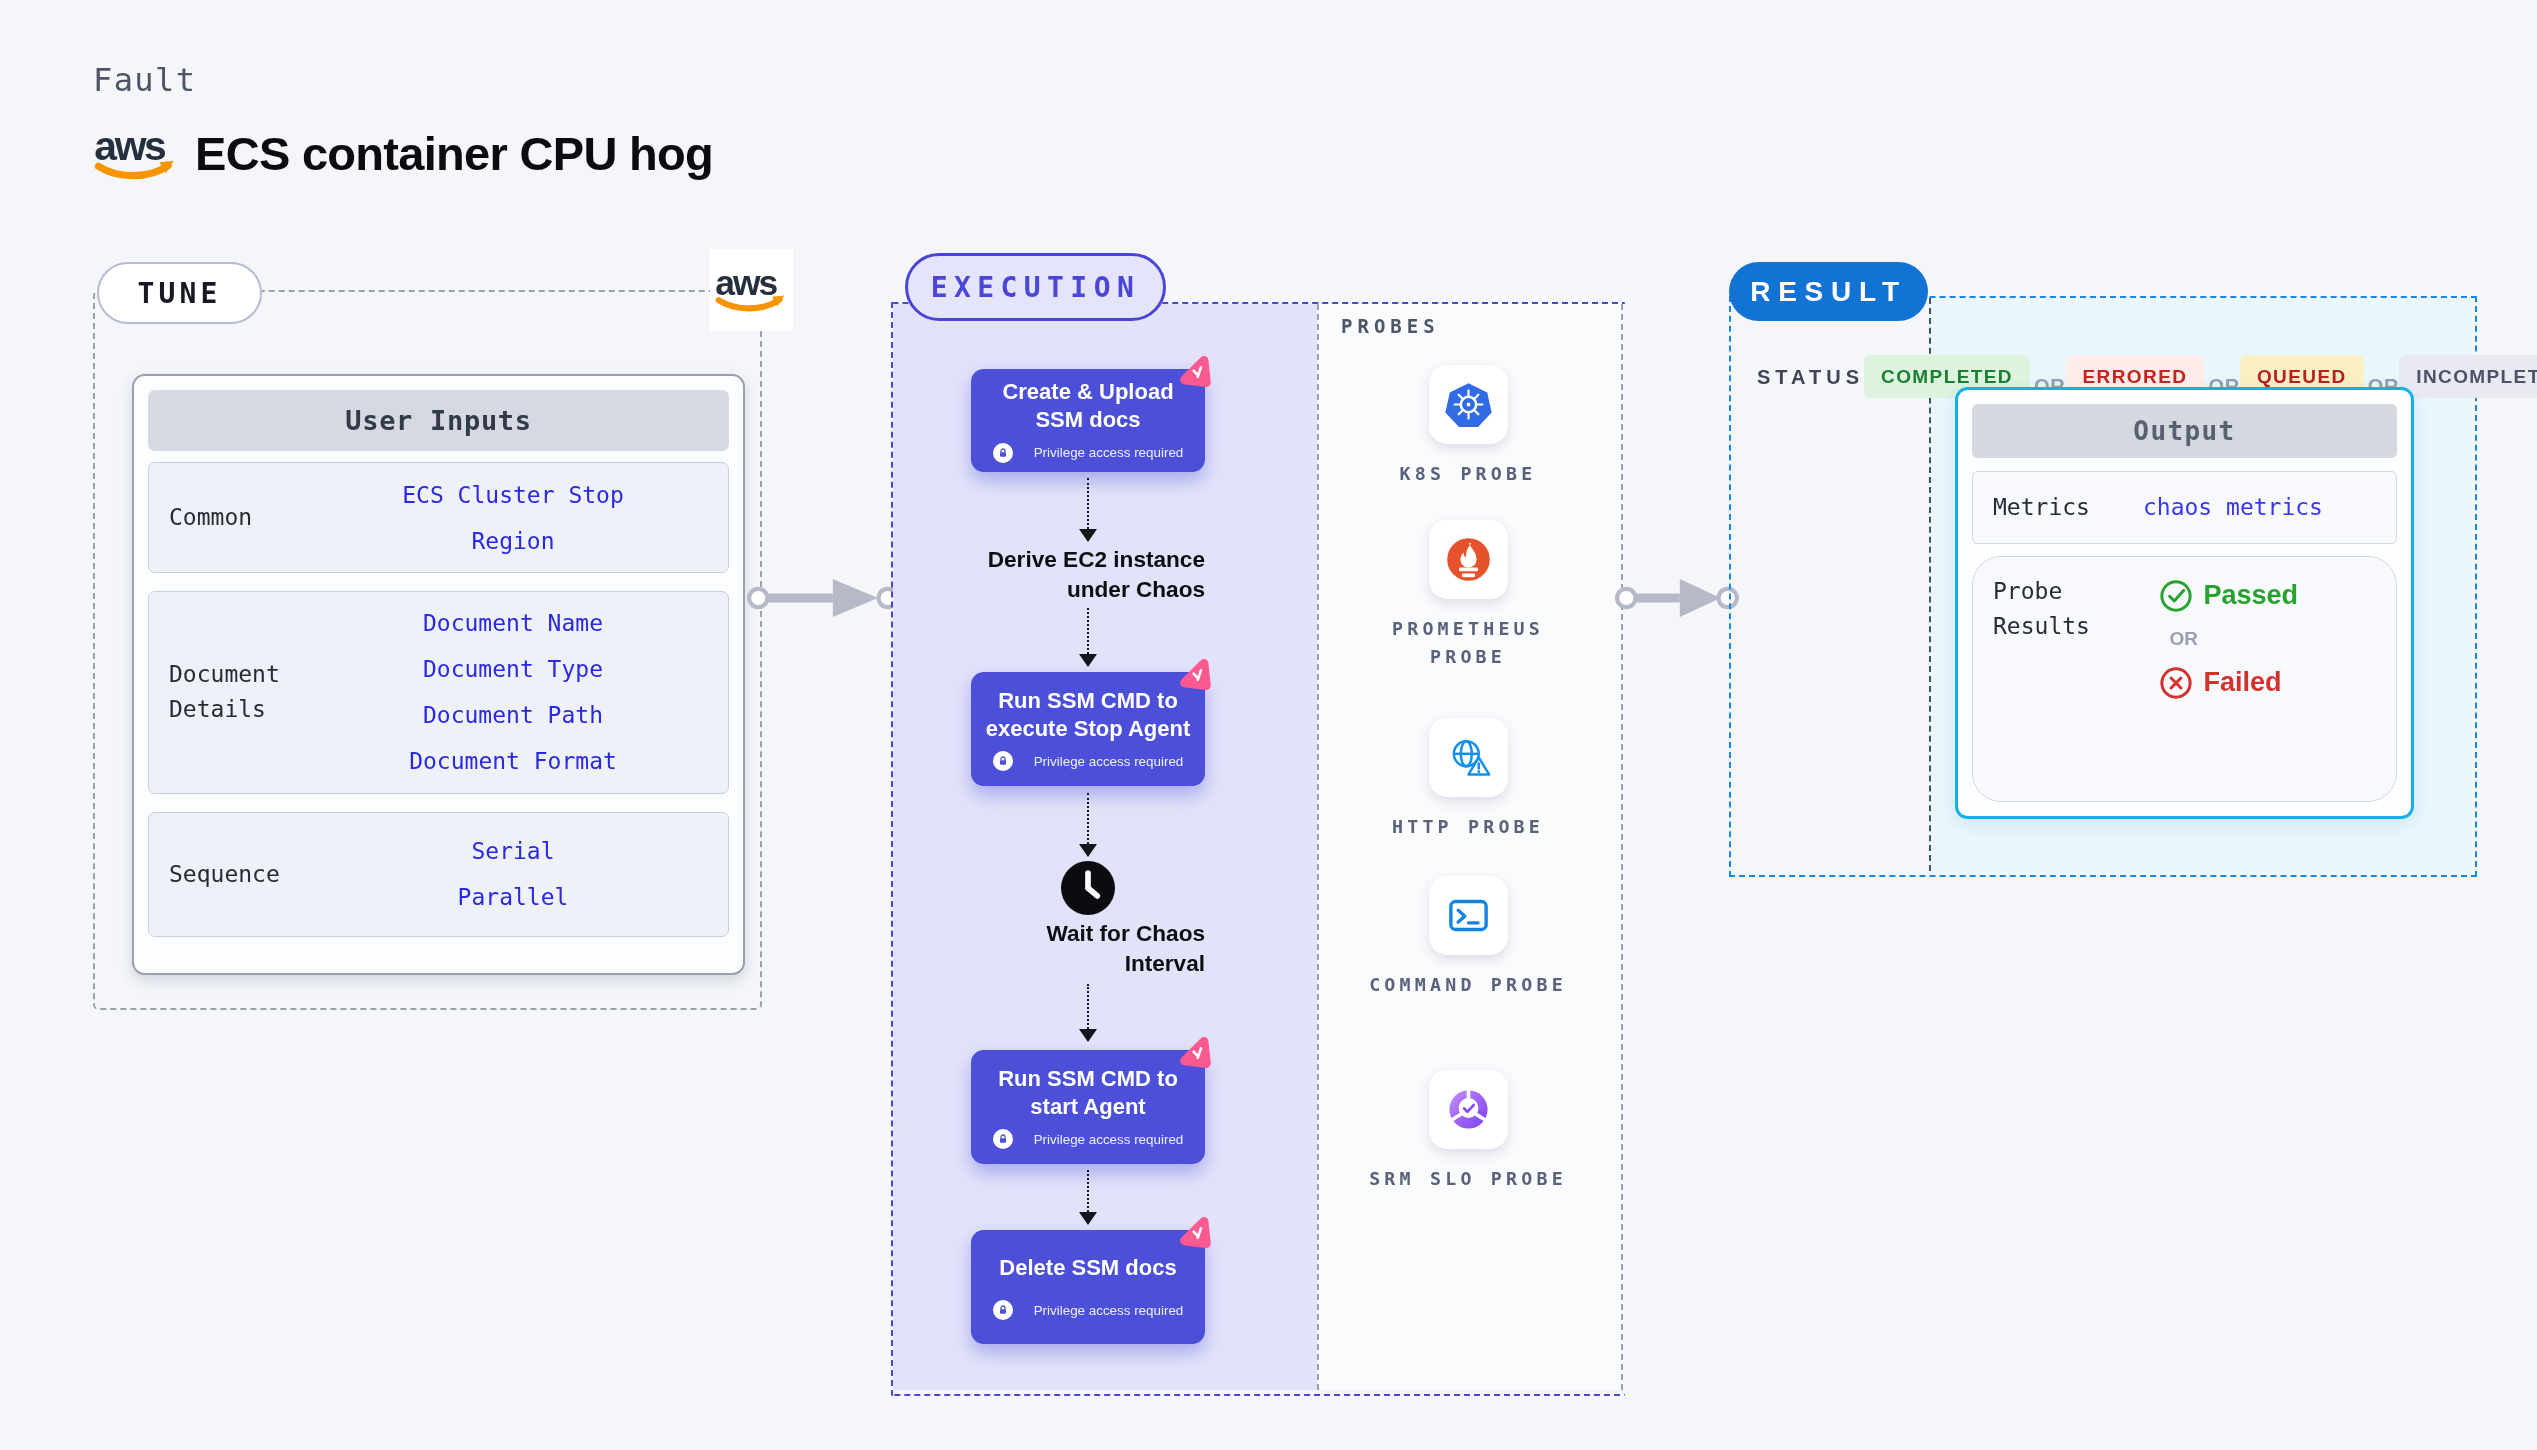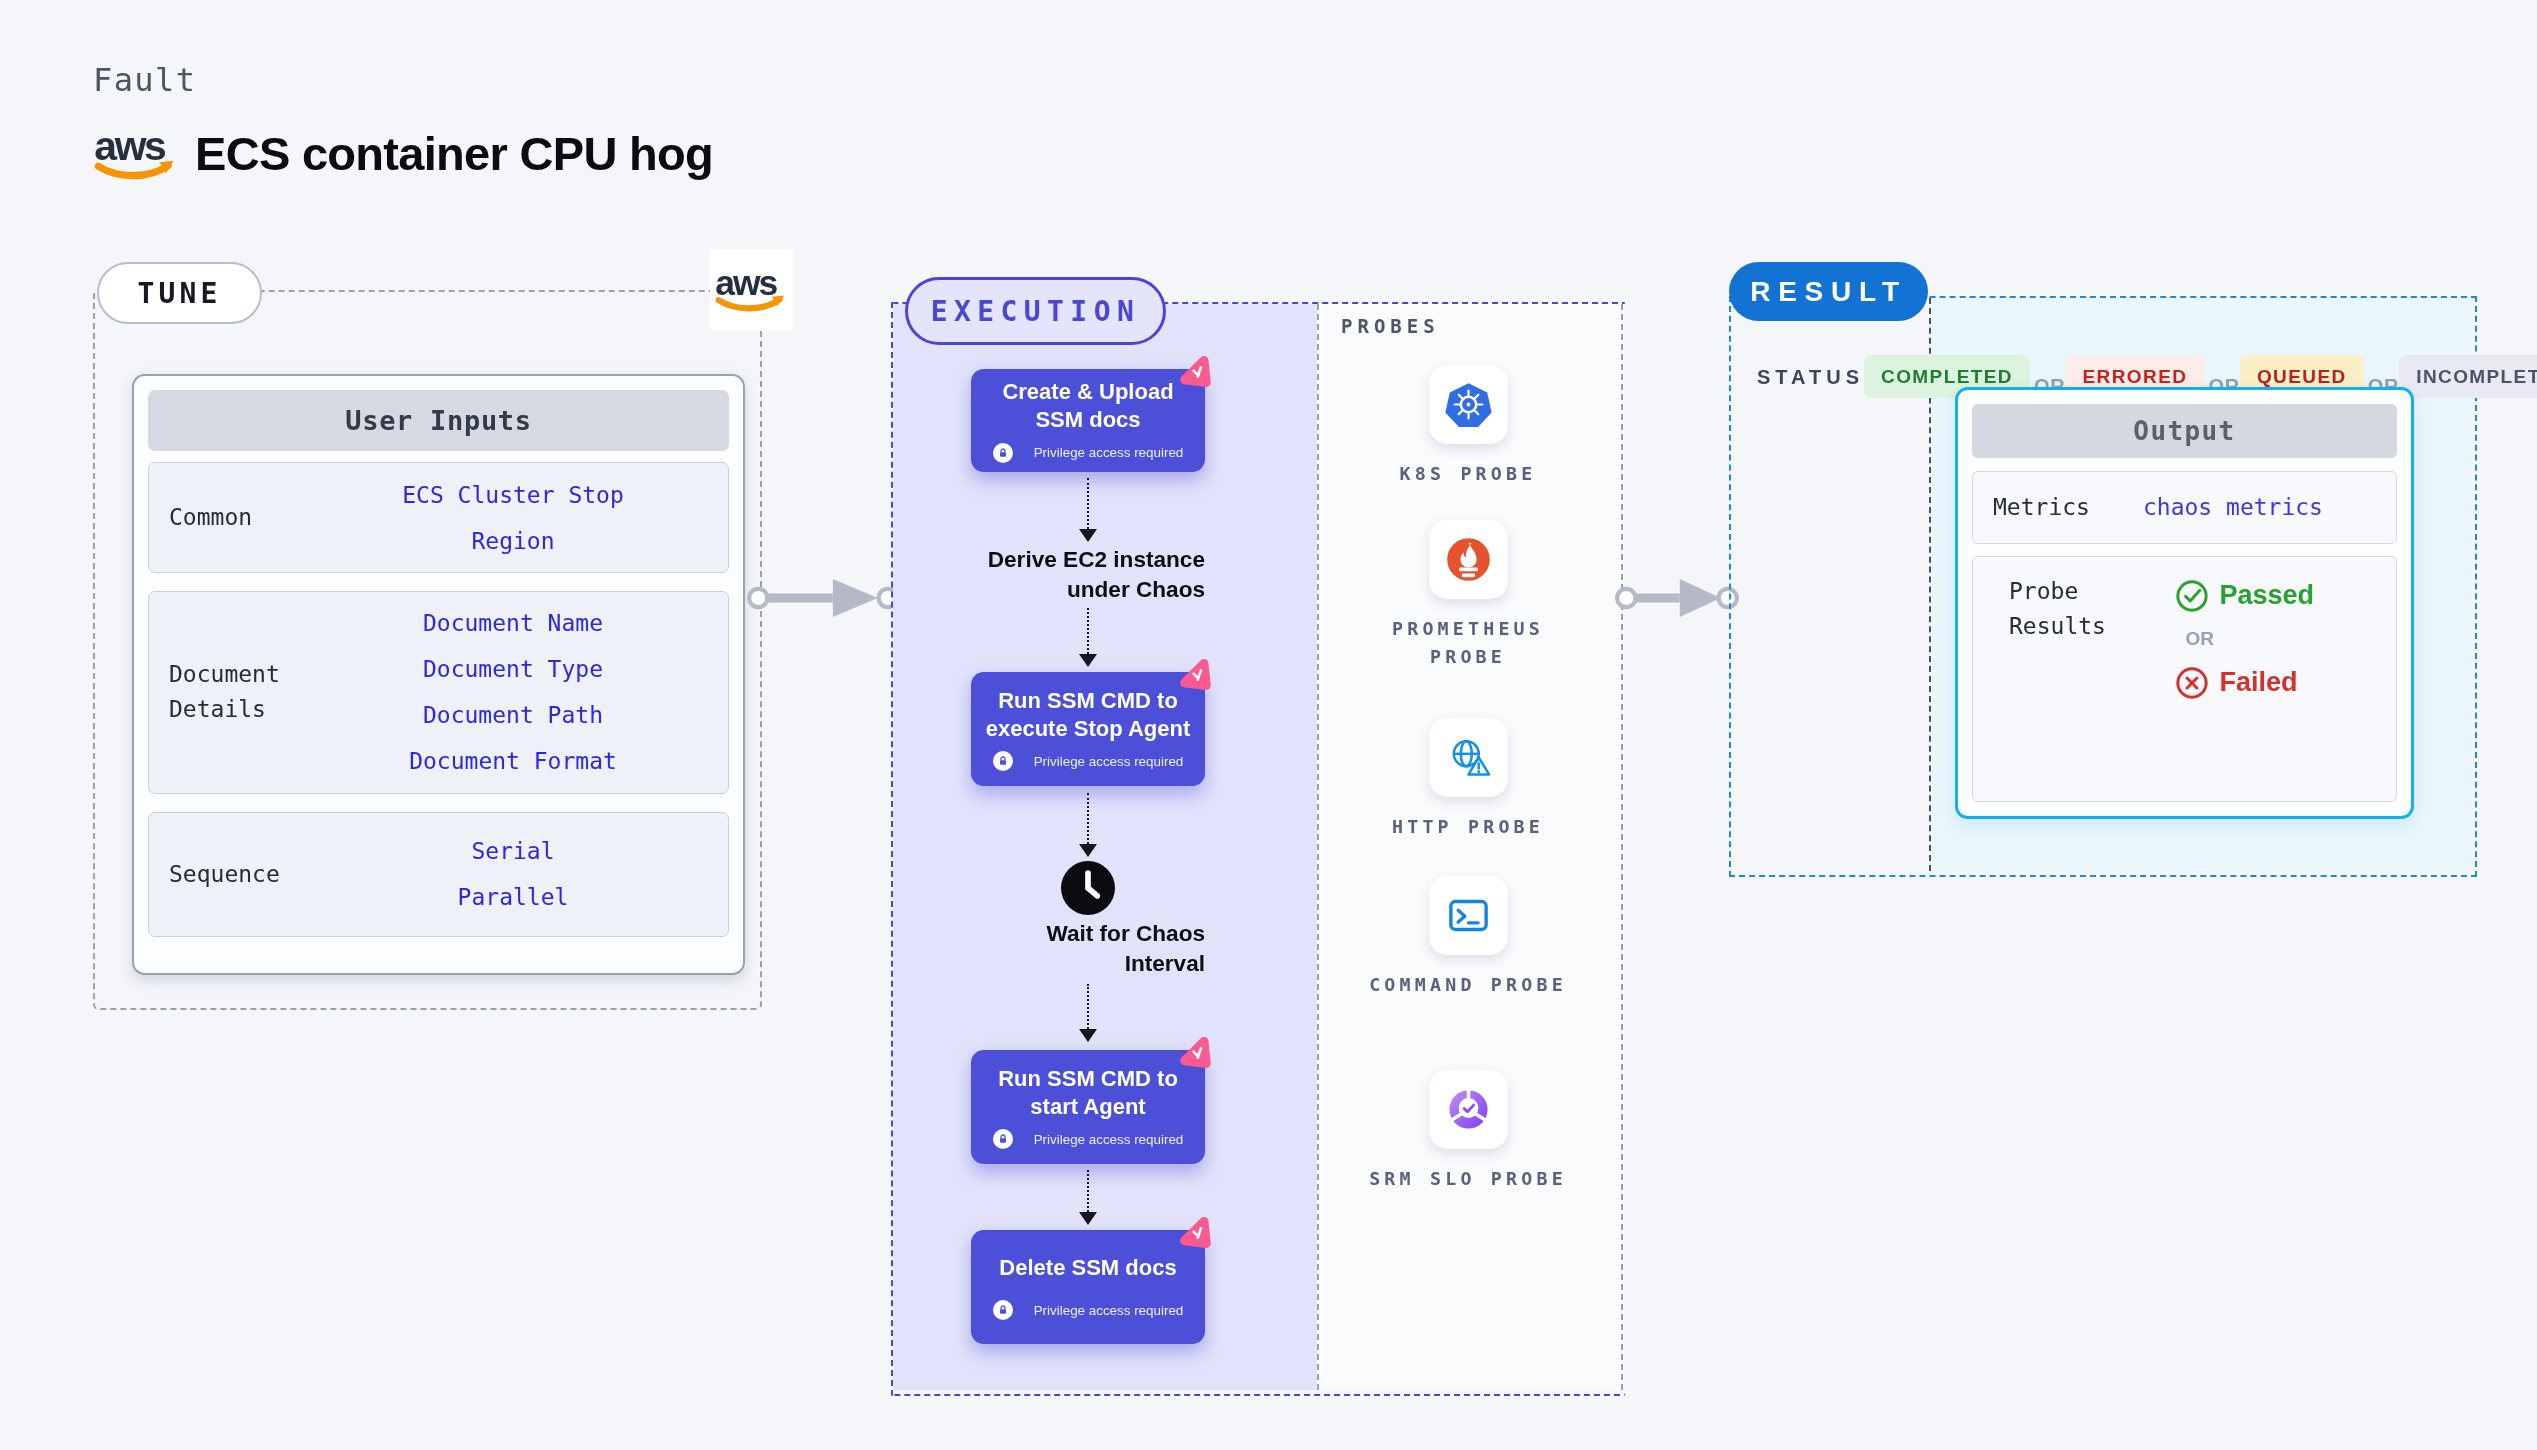--- a/index.html
+++ b/index.html
@@ -20,21 +20,21 @@
   #probes-panel{left:1317px;top:304px;width:302px;height:1086px;background:#fafbfd;
                 border-left:2.1px dashed #9aa1ae;border-right:2.1px dashed #9aa1ae;}
   #result-box{left:1729px;top:296px;width:744px;height:577px;border:2.1px dashed #1b87e0;}
   #result-cyan{left:1929px;top:298px;width:543px;height:573px;background:#e9f6fc;}
   #result-sep{left:1929px;top:298px;width:0;height:573px;border-left:2.1px dashed #46506a;}
 
   
   .pill{display:flex;align-items:center;justify-content:center;border-radius:34px;font-weight:bold;}
   #tune-pill{left:97px;top:262px;width:161px;height:58px;background:#ffffff;border:2.8px solid #b7bcd1;
              color:#171a24;font-size:28px;letter-spacing:4.2px;}
-  #exec-pill{left:905px;top:277px;width:255px;height:62px;background:#e4e4fb;border:3.5px solid #4a45d6;
+  #exec-pill{left:905px;top:253px;width:255px;height:62px;background:#e4e4fb;border:3.5px solid #4a45d6;
              color:#4a46d8;font-size:28px;letter-spacing:6.4px;}
   #result-pill{left:1729px;top:262px;width:199px;height:59px;background:#1273d4;color:#ffffff;
                font-size:28px;letter-spacing:7.8px;font-family:"Liberation Sans",sans-serif;}
 
   
   #aws-corner{left:710px;top:249px;width:83px;height:82px;background:#ffffff;display:flex;align-items:center;justify-content:center;}
 
   
   #ui-card{left:132px;top:374px;width:613px;height:601px;background:#fcfdff;border:2.8px solid #98a1ad;
            border-radius:12.7px;box-shadow:0 5.6px 14px rgba(60,70,95,.18);box-sizing:border-box;}
@@ -86,21 +86,21 @@
 
   
   #output-card{left:1955px;top:387px;width:459px;height:432px;background:#fdfeff;border:3.5px solid #14b0ea;
                border-radius:12.7px;box-sizing:border-box;padding:14px;display:flex;flex-direction:column;
                box-shadow:0 5.6px 15.5px rgba(40,120,180,.12);}
   #output-head{height:54px;background:#d5d7e1;border-radius:5.6px;display:flex;align-items:center;justify-content:center;
                font-size:26px;font-weight:600;color:#596070;letter-spacing:1.4px;flex:none;}
   .out-row{margin-top:12.7px;background:#f8f9fd;border:1.4px solid #d4d8e3;border-radius:5.6px;display:flex;align-items:center;
            padding:0 20px;box-sizing:border-box;}
   #metrics-row{height:73px;}
-  #results-row{flex:1;padding:17px 36px;align-items:flex-start;}
+  #results-row{flex:1;padding:17px 20px;align-items:flex-start;border-radius:29px;}
   .out-label{font-size:23px;color:#272c38;line-height:1.5;}
   #metrics-value{flex:1;text-align:center;font-size:23px;color:#3a36ee;}
   #results-right{flex:1;display:flex;flex-direction:column;align-items:flex-start;gap:15.5px;padding-left:25.4px;margin-top:4.2px;}
   .verdict{display:flex;align-items:center;gap:10px;font-size:27px;font-weight:bold;}
   .verdict.pass{color:#27a22e;}
   .verdict.fail{color:#d2312c;}
   #results-or{font-size:19px;font-weight:600;color:#99a0b4;margin-left:10px;}
 </style>
 </head>
 <body>

